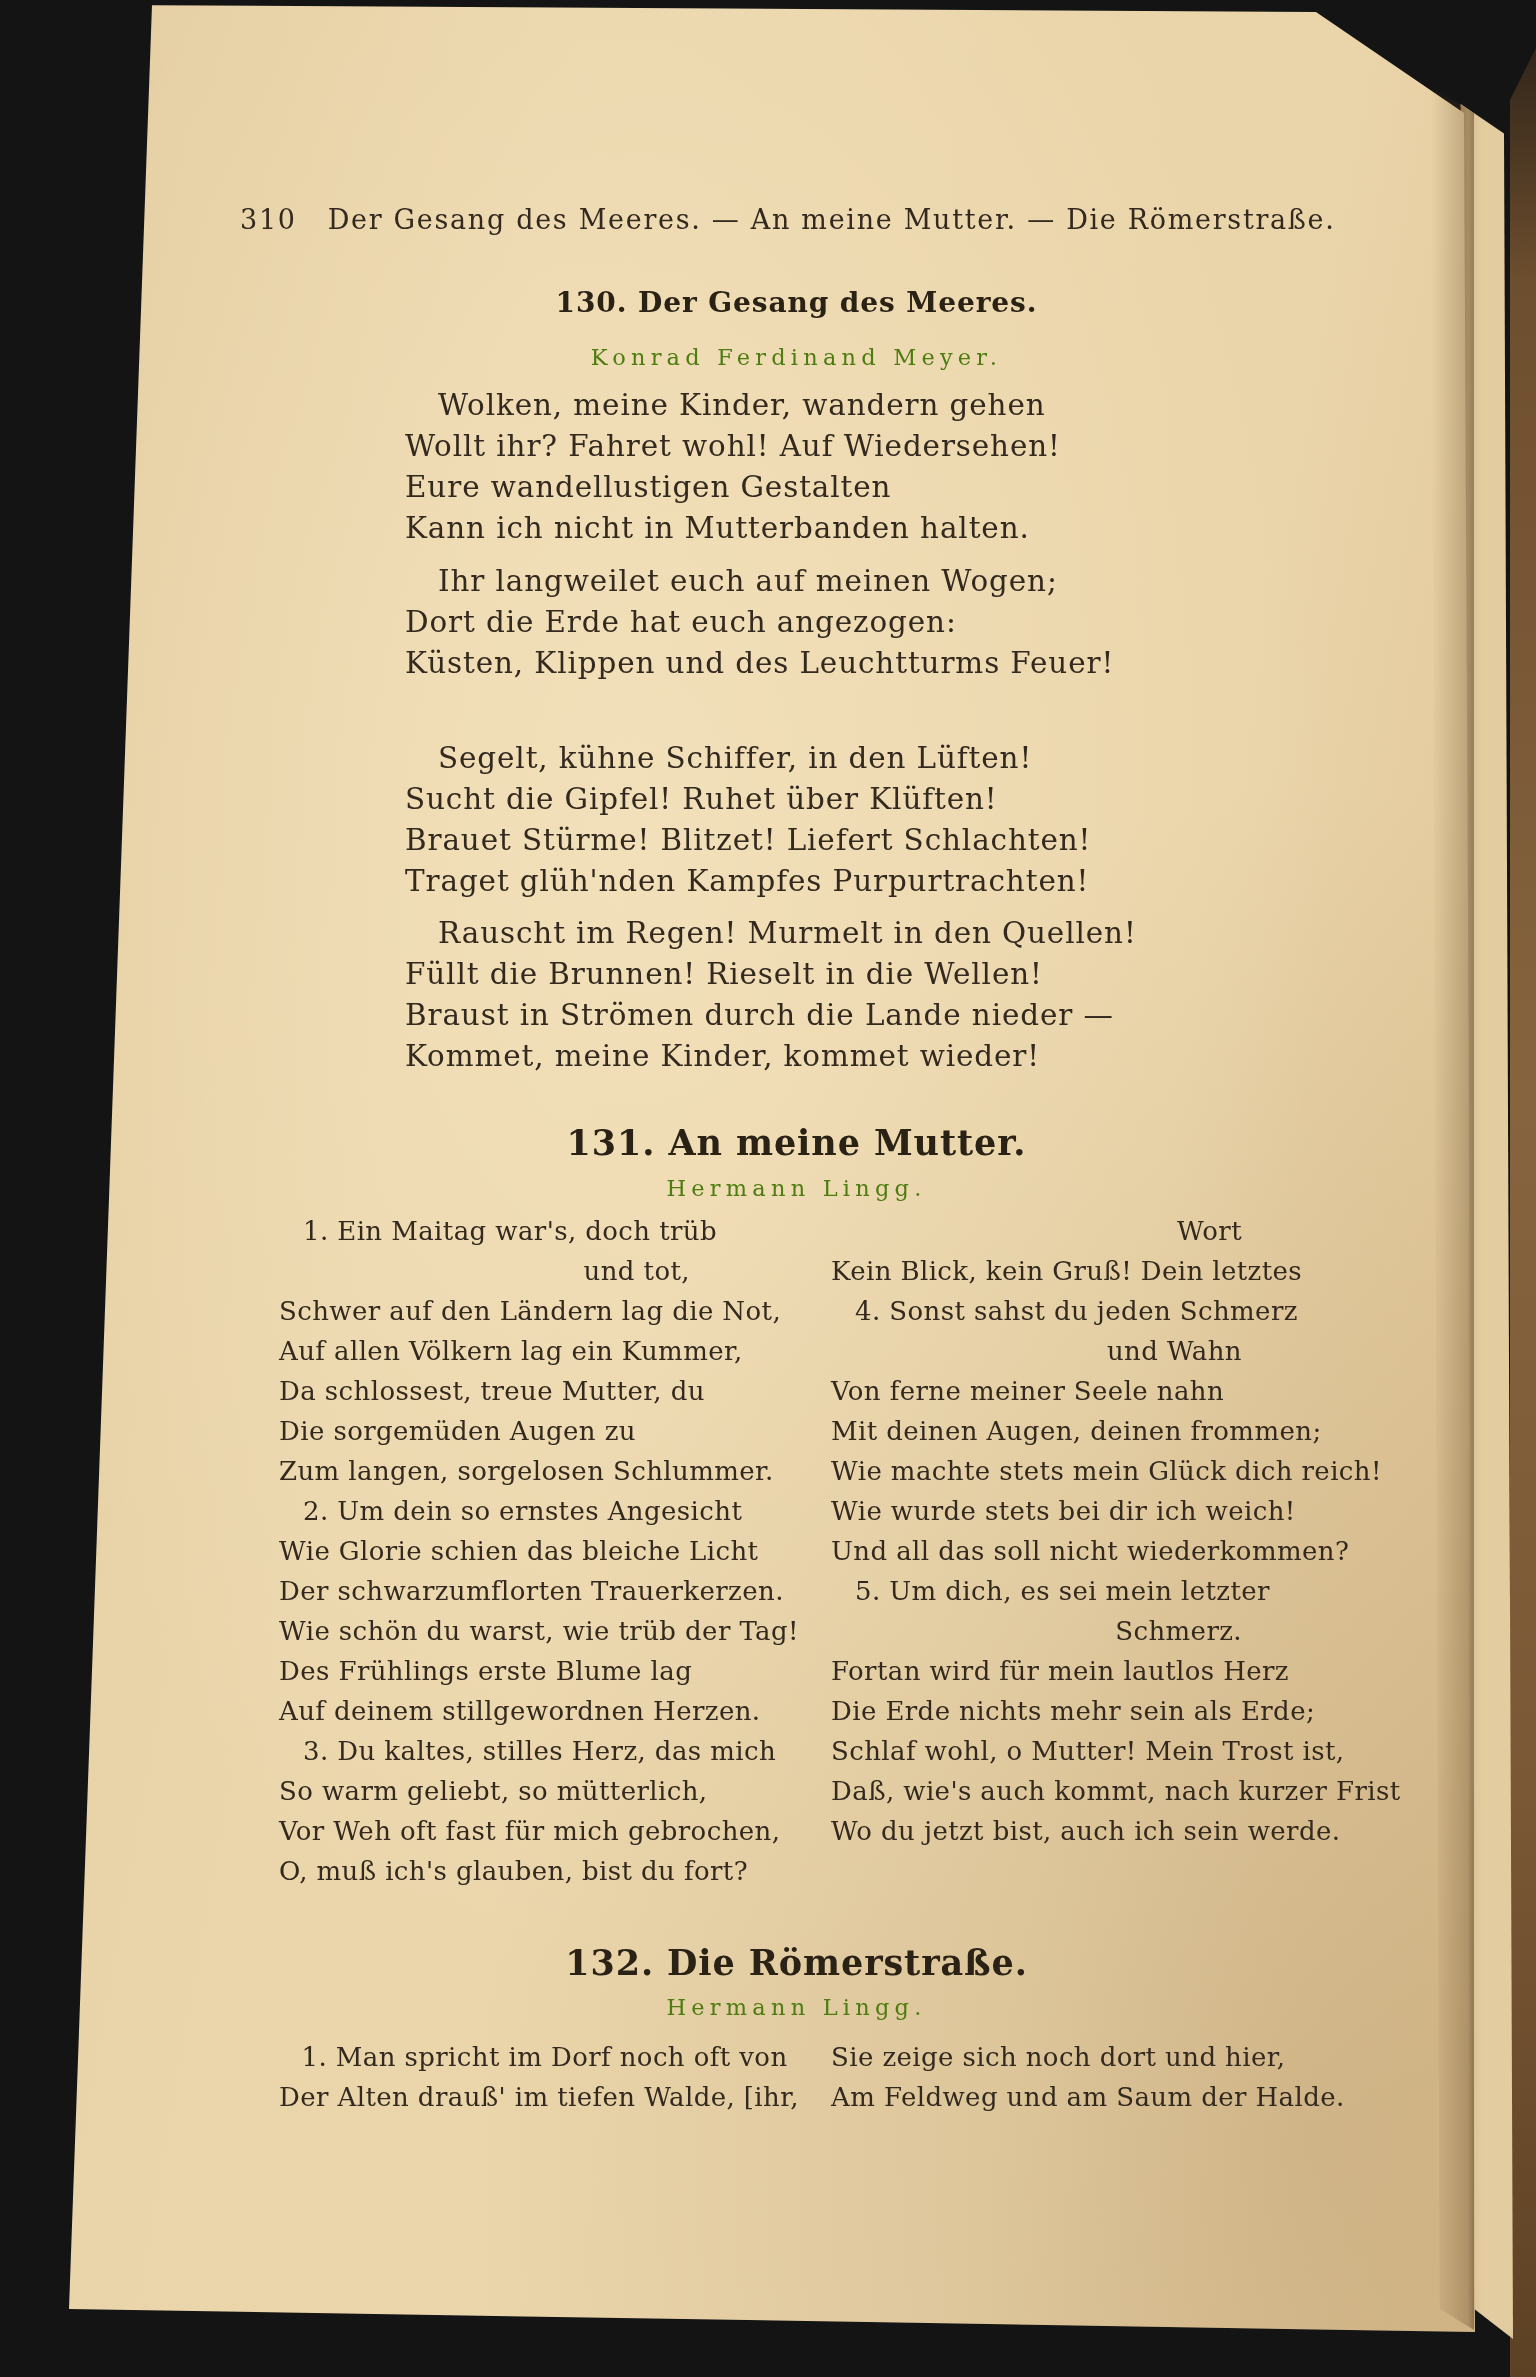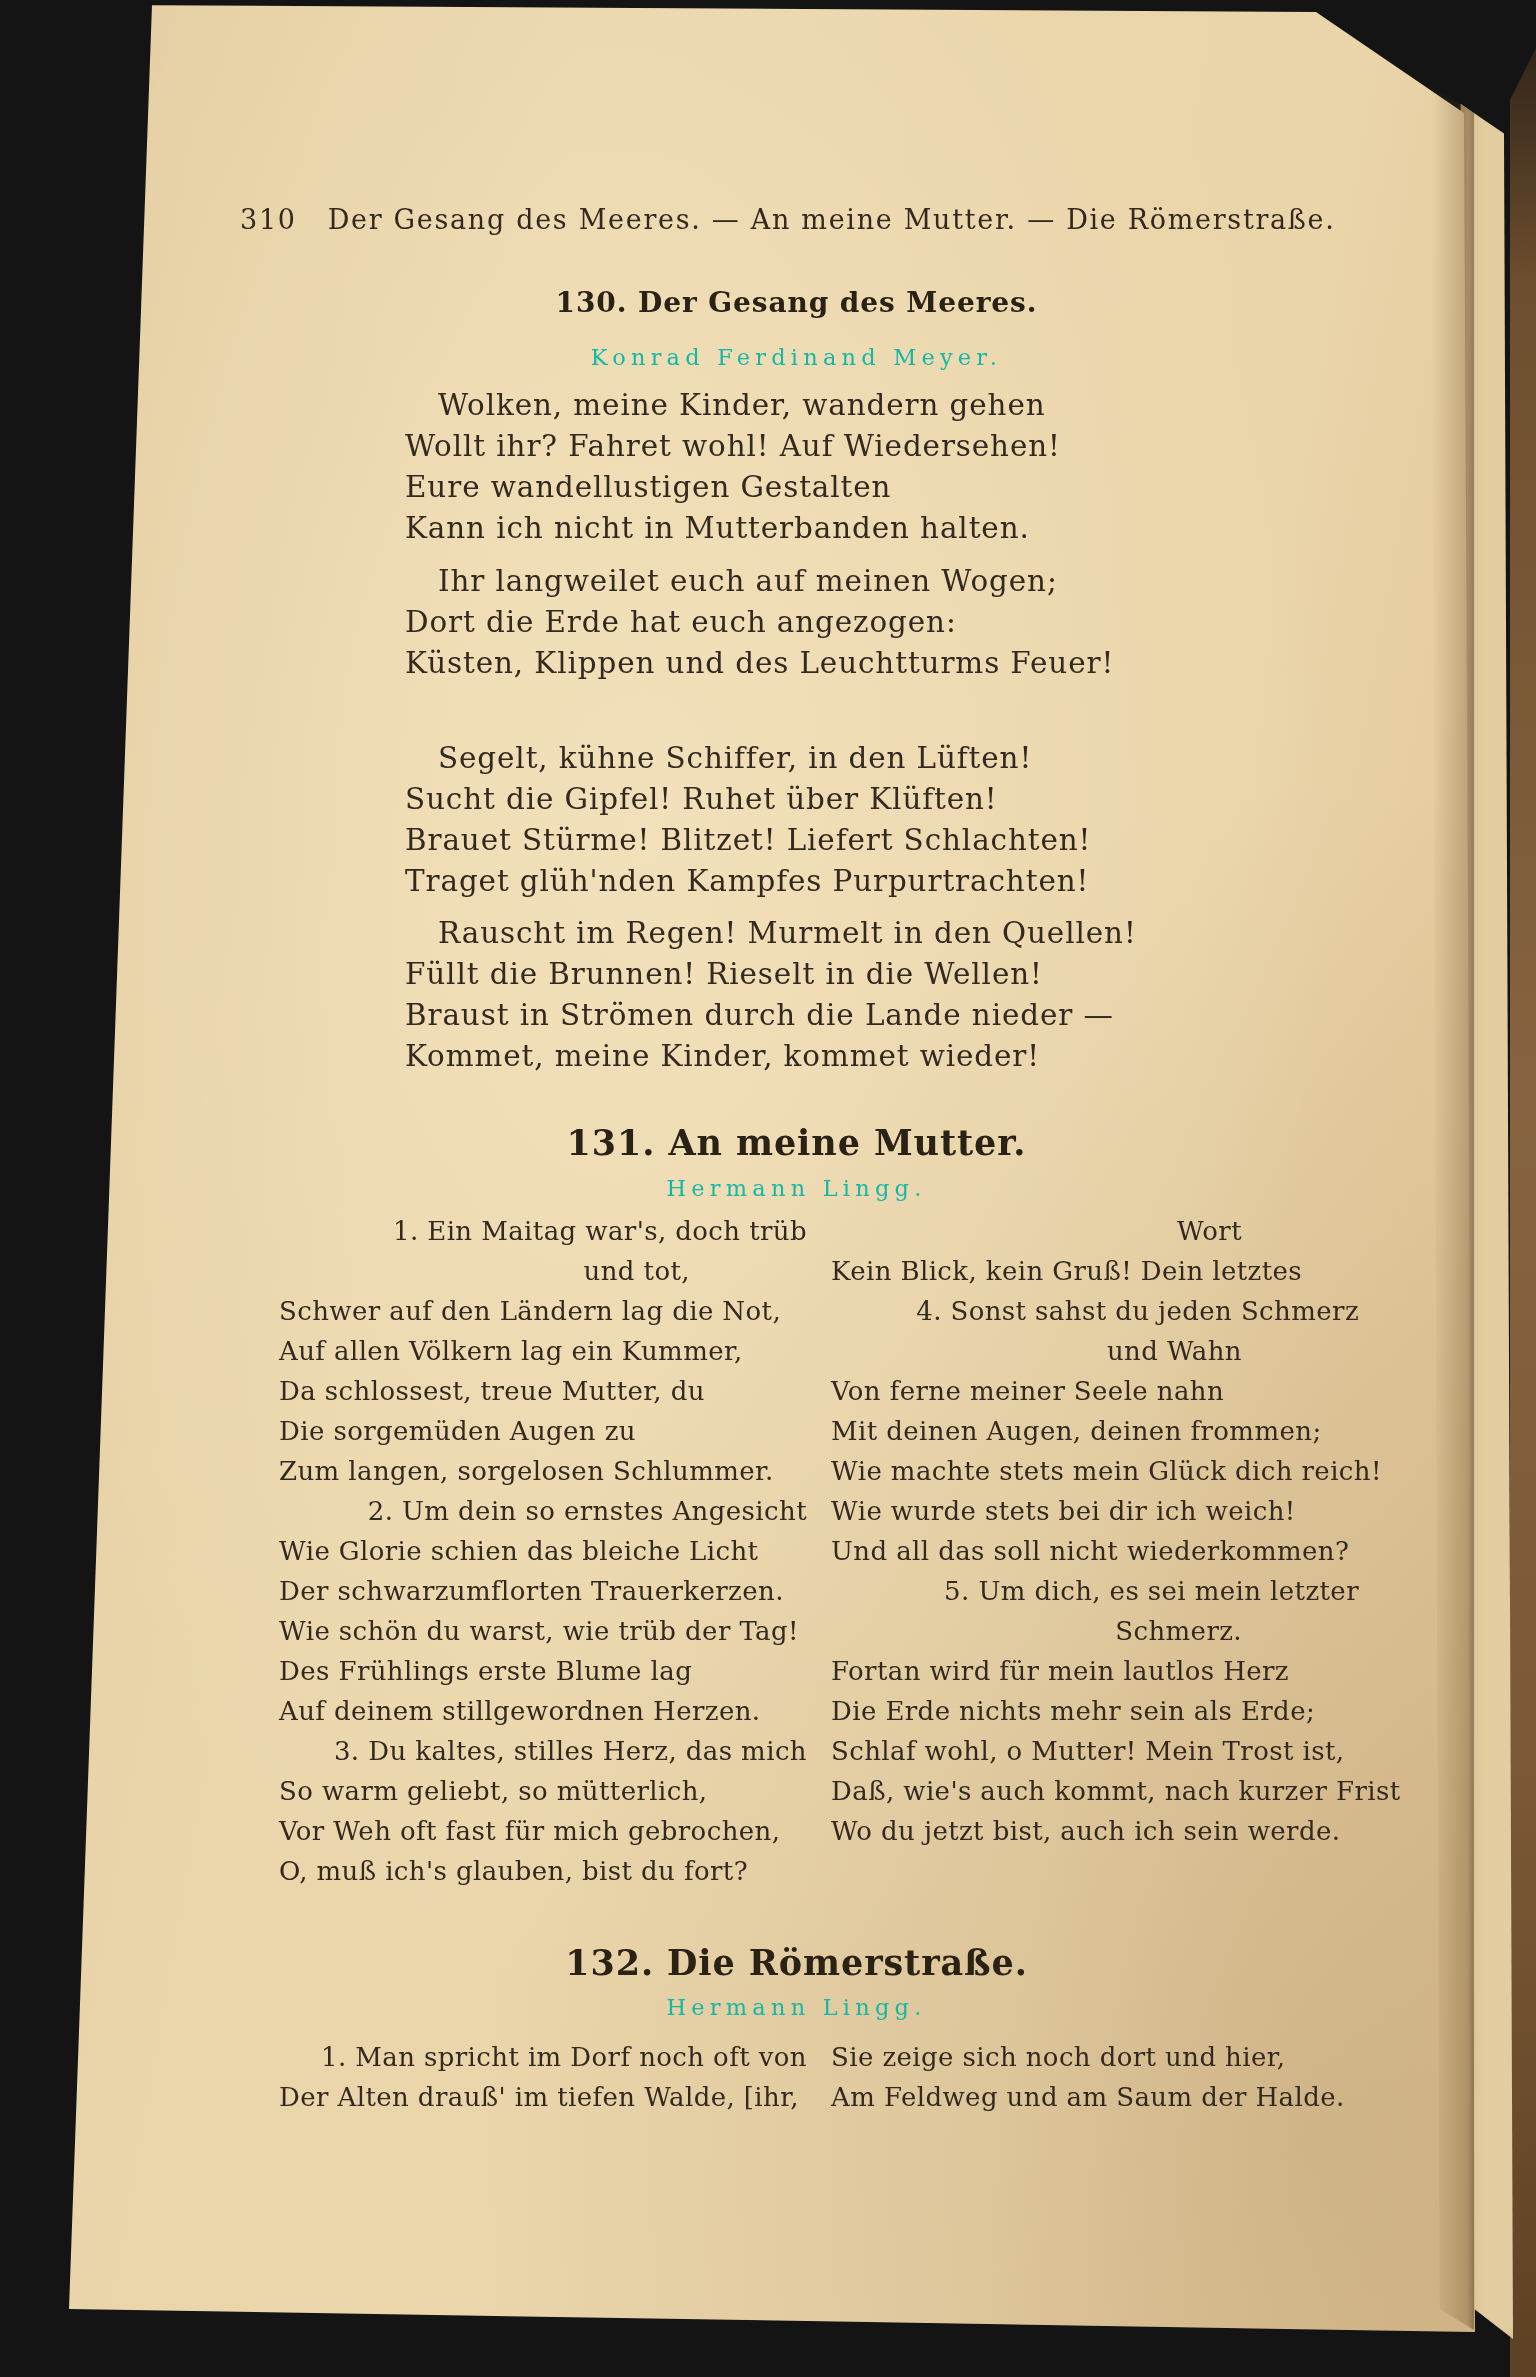--- a/index.html
+++ b/index.html
@@ -52,39 +52,39 @@
   .ptitle{
     position:absolute;left:238px;width:1117px;text-align:center;
     font-weight:bold;color:#2b2216;letter-spacing:0.9px;
   }
   .t130{top:286px;font-size:28px;}
   .t131{top:1122px;font-size:35px;}
   .t132{top:1942px;font-size:35px;}
 
   .pauthor{
     position:absolute;left:238px;width:1117px;text-align:center;
-    font-size:22.5px;letter-spacing:5.2px;color:#14b8a6;
+    font-size:22.5px;letter-spacing:5.2px;color:#4d7c0f;
   }
   .a130{top:344px;}
   .a131{top:1175px;}
   .a132{top:1994px;}
 
   
   .stanza{position:absolute;left:405px;width:779px;font-size:29.4px;letter-spacing:0.9px;}
   .stanza .ln{height:41px;line-height:41px;}
   .stanza .ln:first-child{padding-left:33px;}
   .s0{top:385px;}
   .s1{top:561px;}
   .s2{top:738px;}
   .s3{top:913px;}
 
   
   .col{position:absolute;font-size:26px;letter-spacing:0.4px;width:528px;}
   .col .ln{height:40px;line-height:40px;}
-  .col .ind{padding-left:24px;text-align:right;}
+  .col .ind{padding-left:24px;}
   .col .hang{text-align:right;padding-right:117px;}
   .c131L{left:279px;top:1211px;}
   .c131R{left:831px;top:1211px;}
   .c132L{left:279px;top:2037px;}
   .c132R{left:831px;top:2037px;}
   .c132L .ind{padding-left:22.5px;}
 </style>
 </head>
 <body>
 

